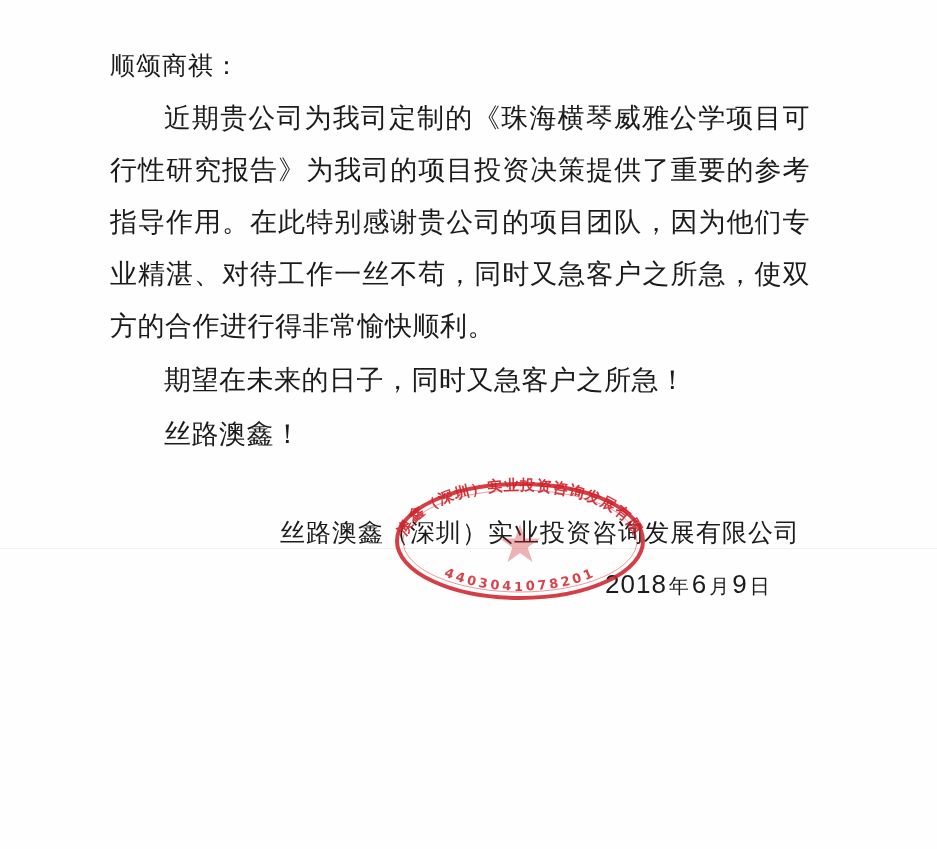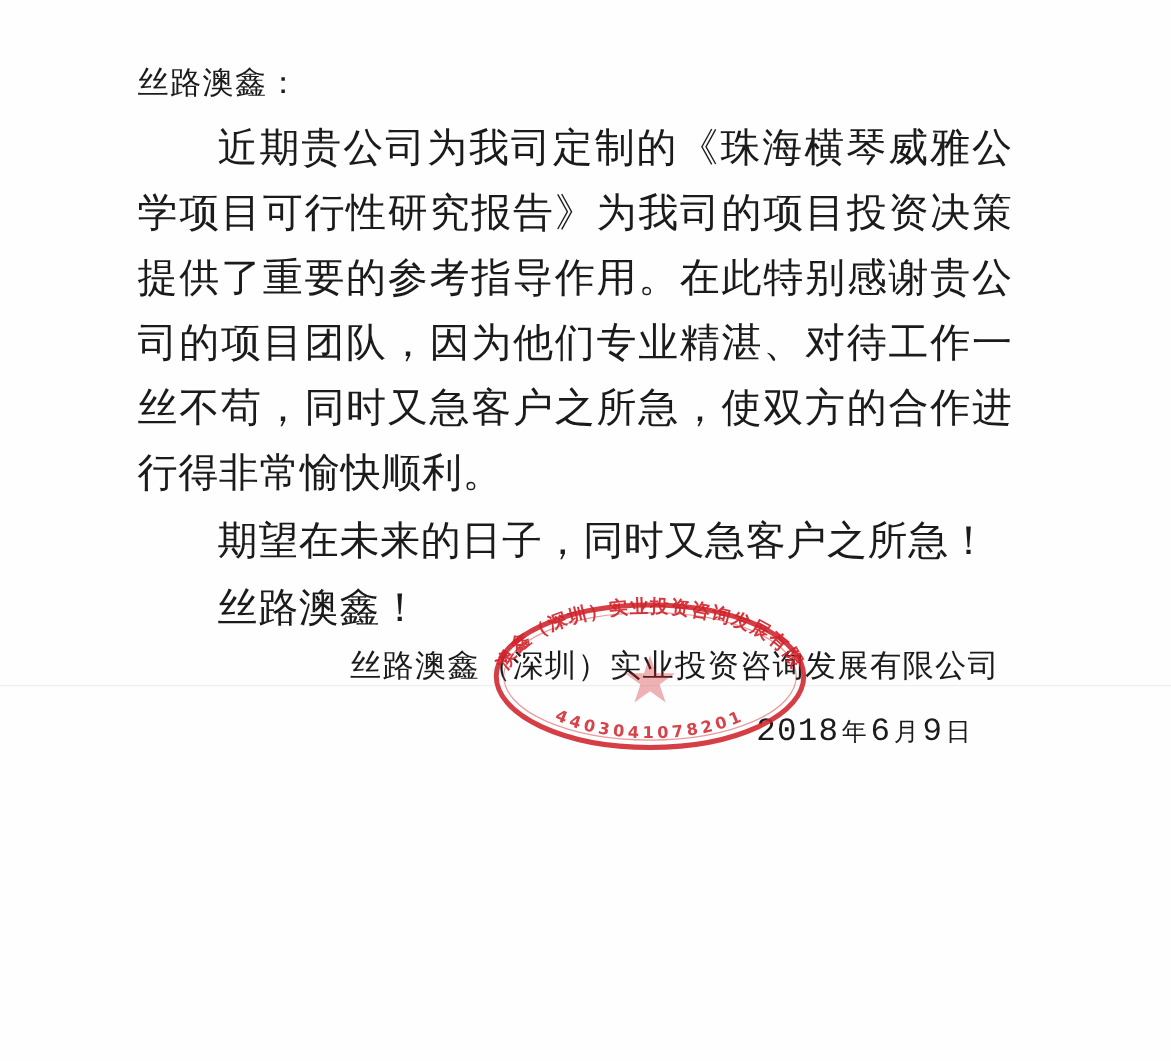--- a/index.html
+++ b/index.html
@@ -25,21 +25,21 @@
     left: 110px;
     top: 40px;
     width: 720px;
   }
   .salutation {
     font-size: 25px;
     line-height: 52px;
     letter-spacing: 1px;
   }
   .para {
-    font-size: 32px;
+    font-size: 27px;
     line-height: 52px;
     letter-spacing: 0.5px;
     text-indent: 2em;
     margin: 0;
   }
   .para.body-main {
     text-align: justify;
     text-justify: inter-ideograph;
     width: 700px;
   }
@@ -63,21 +63,21 @@
   }
   .date-line {
     position: absolute;
     left: 495px;
     top: 78px;
     font-size: 25px;
     letter-spacing: 1px;
     white-space: nowrap;
   }
   .date-line .num {
-    font-family: Liberation Mono, monospace;
+    font-family: Liberation Sans, sans-serif;
     font-size: 26px;
   }
   .date-line .cn {
     font-size: 20px;
     padding: 0 2px;
   }
   
   .seal {
     position: absolute;
     left: 275px;
@@ -102,21 +102,21 @@
     background: #efefef;
   }
 </style>
 </head>
 <body>
 
 <div class="page">
 
   <div class="letter">
 
-    <div class="salutation">丝路澳鑫：</div>
+    <div class="salutation">顺颂商祺：</div>
 
     <p class="para body-main">近期贵公司为我司定制的《珠海横琴威雅公学项目可行性研究报告》为我司的项目投资决策提供了重要的参考指导作用。在此特别感谢贵公司的项目团队，因为他们专业精湛、对待工作一丝不苟，同时又急客户之所急，使双方的合作进行得非常愉快顺利。</p>
 
     <p class="para short">期望在未来的日子，同时又急客户之所急！</p>
 
     <p class="para short">丝路澳鑫！</p>
   </div>
 
   <div class="scan-line"></div>
 

